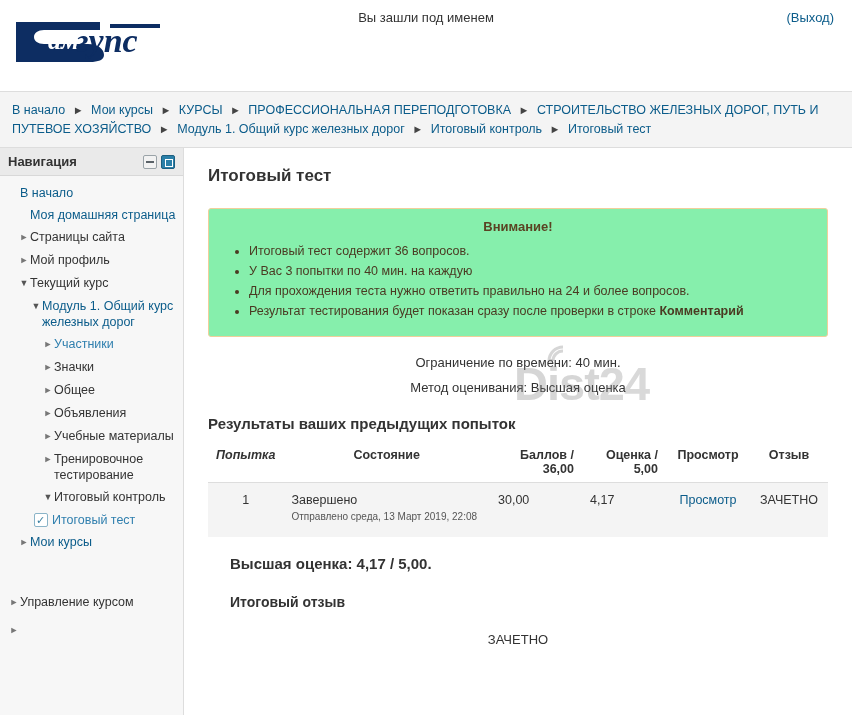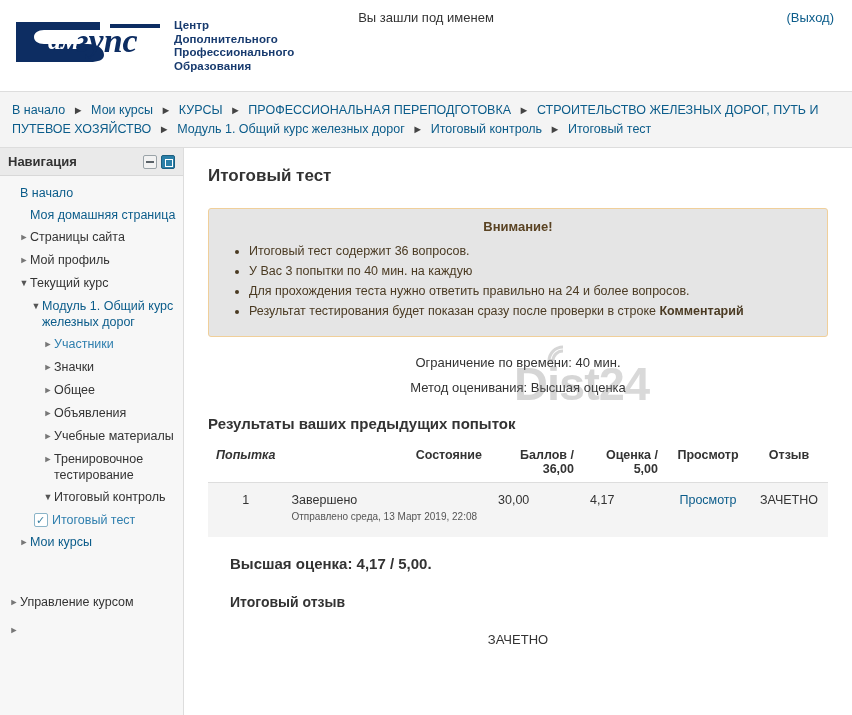--- a/index.html
+++ b/index.html
@@ -186,21 +186,21 @@
     position: relative;
     overflow: hidden;
   }
   h1.page-title {
     font-size: 17px;
     margin: 0 0 22px 0;
     color: #333;
     font-weight: bold;
   }
   .notice {
-    background: #e5e5e5;
+    background: #86efac;
     border: 1px solid #f0cf9a;
     border-radius: 3px;
     padding: 10px 14px 14px 14px;
     margin-bottom: 18px;
     position: relative;
   }
   .notice-title {
     text-align: center;
     font-weight: bold;
     color: #5a4323;
@@ -238,21 +238,21 @@
     font-size: 12.5px;
   }
   table.attempts th {
     font-weight: bold;
     padding: 6px 8px;
     color: #333;
     vertical-align: top;
     border-bottom: 1px solid #ddd;
   }
   table.attempts th.c-attempt { text-align: center; width: 70px; font-style: italic; }
-  table.attempts th.c-state { text-align: right; }
+  table.attempts th.c-state { text-align: center; }
   table.attempts th.c-points { text-align: right; width: 92px; }
   table.attempts th.c-grade { text-align: right; width: 84px; }
   table.attempts th.c-review { text-align: center; width: 84px; }
   table.attempts th.c-feedback { text-align: center; width: 78px; }
   table.attempts td {
     padding: 10px 8px 14px 8px;
     background: #f4f4f4;
     vertical-align: top;
     color: #333;
   }
@@ -311,26 +311,20 @@
 <div class="header">
   <div class="logo-wrap">
     <div class="logo-mark">
       <svg width="150" height="48" viewBox="0 0 150 48" xmlns="http://www.w3.org/2000/svg">
         <path d="M2 6 L86 6 L86 14 L30 14 C24 14 20 17 20 21 C20 25 24 28 30 28 L74 28 C84 28 90 33 90 39 C90 44 84 46 76 46 L2 46 Z" fill="#0d2d62"></path>
         <path d="M10 12 L62 12 L62 17 L30 17 C20 17 14 21 14 26 C14 32 20 36 30 36 L66 36 L66 41 L12 41 Z" fill="#ffffff" opacity="0"></path>
         <text x="34" y="33" font-family="Liberation Serif, serif" font-size="26" font-style="italic" font-weight="bold" fill="#ffffff">ам</text>
         <text x="62" y="36" font-family="Liberation Serif, serif" font-size="34" font-style="italic" font-weight="bold" fill="#0d2d62">гупс</text>
         <rect x="96" y="8" width="50" height="4" fill="#0d2d62"></rect>
       </svg>
-    </div>
-    <div class="logo-text-sub">
-      <div>Центр</div>
-      <div>Дополнительного</div>
-      <div>Профессионального</div>
-      <div>Образования</div>
     </div>
   </div>
   <div class="header-center">
     <span class="username">Вы зашли под именем</span>
   </div>
   <div class="logout">
     <a href="#">(Выход)</a>
   </div>
 </div>
 

